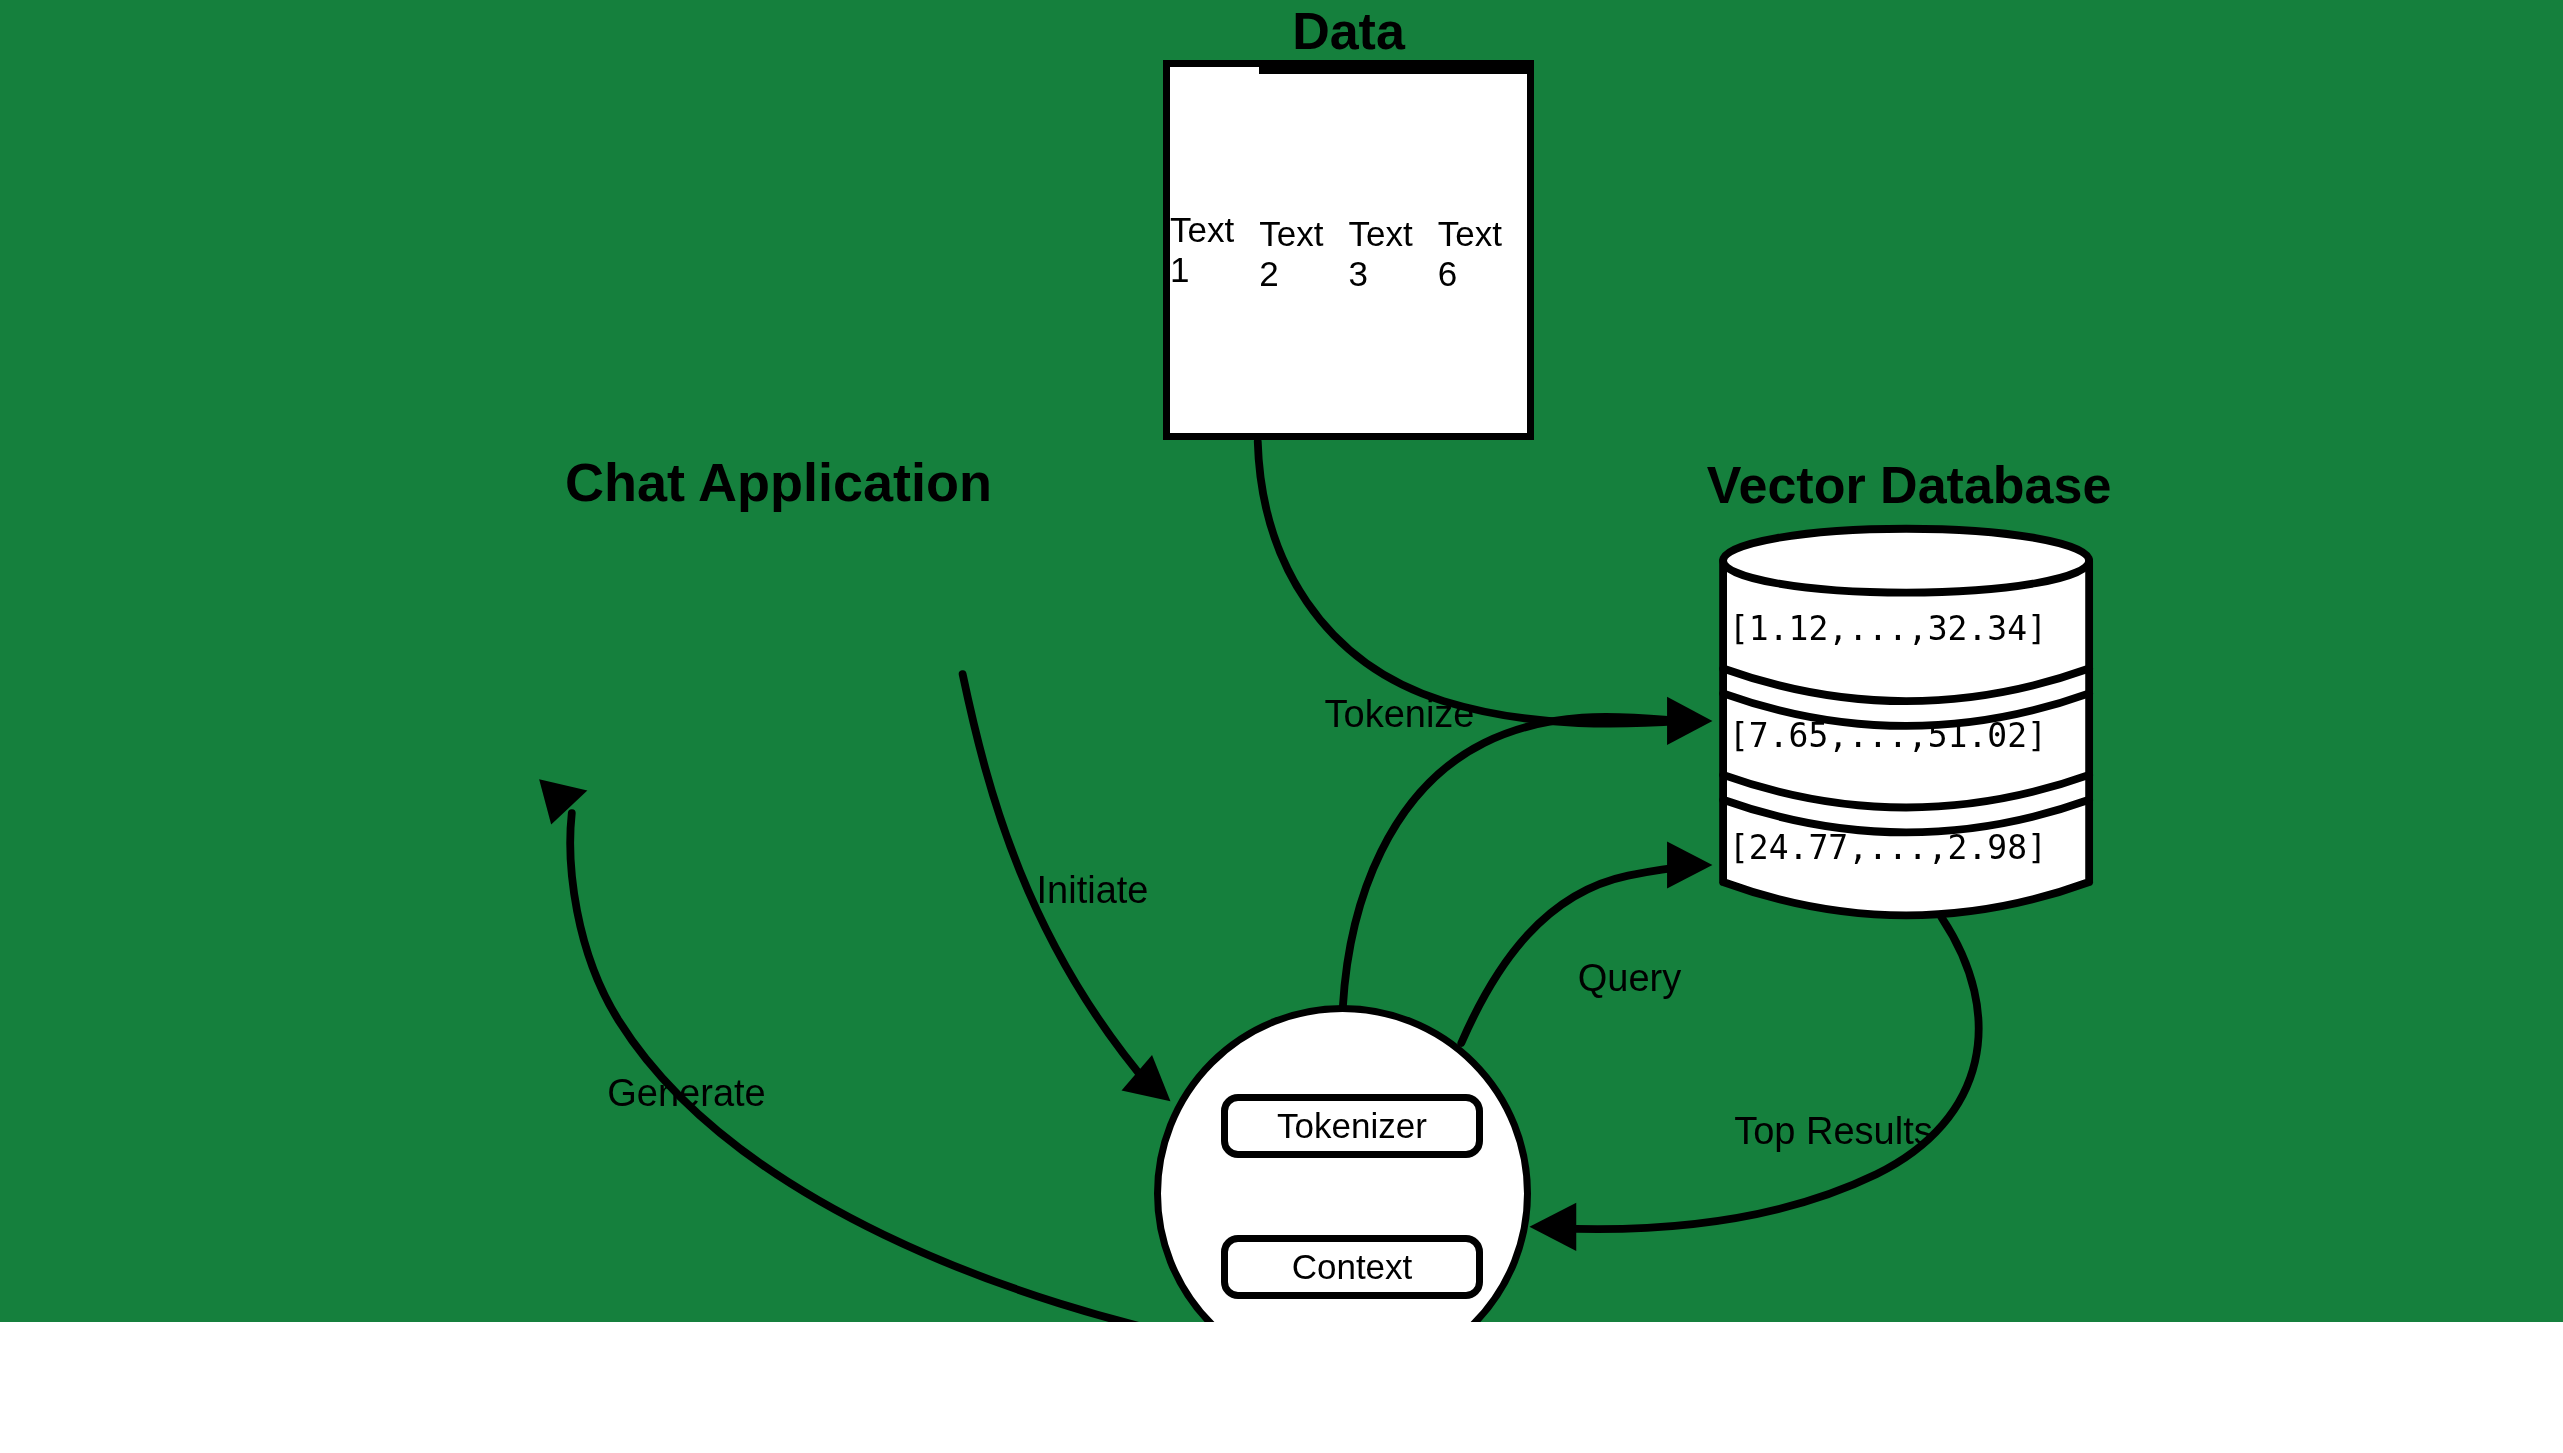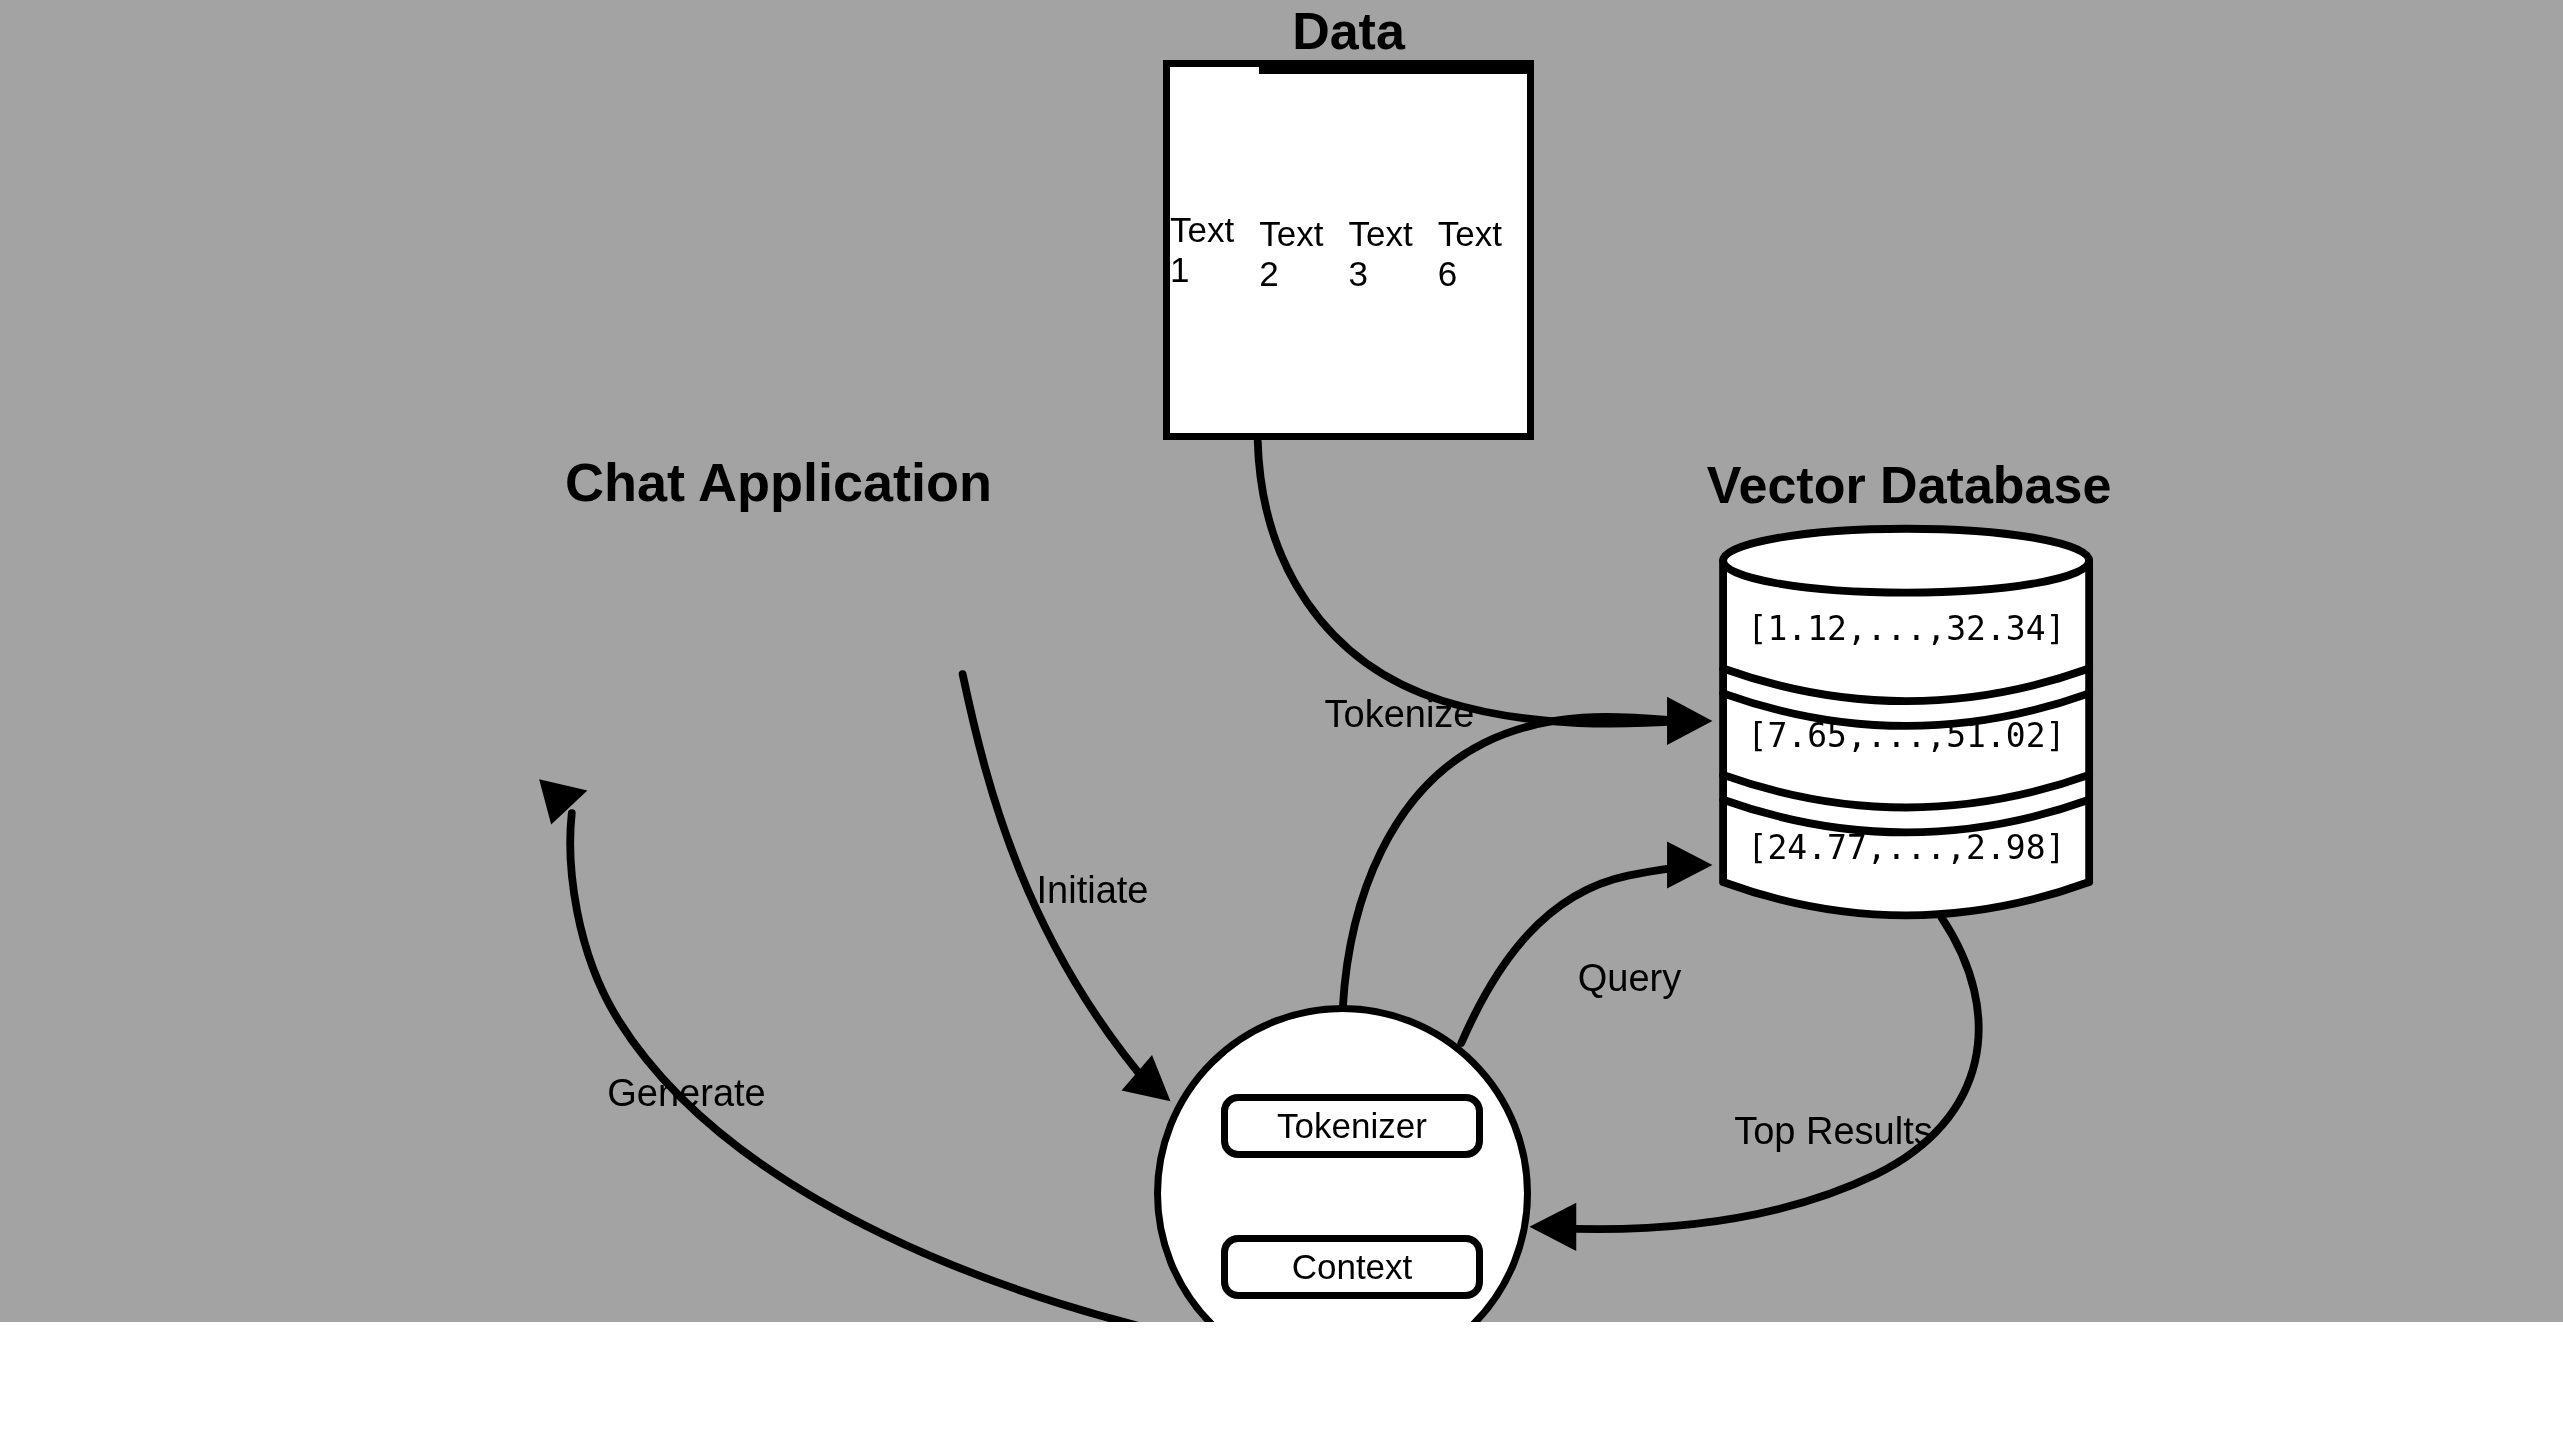--- a/index.html
+++ b/index.html
@@ -1,29 +1,29 @@
 <!DOCTYPE html>
 <html style="font-size:11.4px"><head>
 <meta charset="utf-8">
 <style>
   html,body{margin:0;padding:0;background:#fff;}
-  #canvas{position:relative;width:2563px;height:1322px;background:#a3a3a3;overflow:hidden;
+  #canvas{position:relative;width:2563px;height:1322px;background:#15803d;overflow:hidden;
           font-family:"Liberation Sans",sans-serif;color:#000;}
   #wires{position:absolute;left:0;top:0;width:2563px;height:1454px;}
   .node{position:absolute;box-sizing:border-box;background:#fff;border:7.8px solid #000;}
   .pill{position:absolute;box-sizing:border-box;background:#fff;border:7px solid #000;
         border-radius:17px;display:flex;align-items:center;justify-content:center;font-size:38px;}
   .title{position:absolute;font-weight:bold;text-align:center;white-space:nowrap;}
   .elabel{position:absolute;font-size:38px;text-align:center;white-space:nowrap;height:45px;line-height:45px;}
   #data-box{left:1163px;top:60px;width:371px;height:380px;display:flex;flex-direction:row;}
   #data-box .trow{flex:1;display:flex;align-items:center;justify-content:center;font-size:35px;}
   #data-box .trow + .trow{border-top:7px solid #000;}
   #chat-box{left:594px;top:533px;width:369px;height:372px;border-radius:21px;}
   #ai-circle{left:1154px;top:1005px;width:377px;height:377px;border-radius:50%;}
-  .vrow{position:absolute;left:1729px;width:355px;height:50px;line-height:50px;text-align:center;
+  .vrow{position:absolute;left:1729px;width:355px;height:50px;line-height:50px;
         font-family:"DejaVu Sans Mono",monospace;font-size:33px;white-space:nowrap;}
   .stroke{fill:none;stroke:#000;stroke-width:11;stroke-linecap:round;}
   .fillink{fill:#000;stroke:none;}
 </style>
 </head>
 <body>
 
 <div id="canvas">
 
   <svg id="wires" viewBox="0 0 3613 2049" xmlns="http://www.w3.org/2000/svg">

